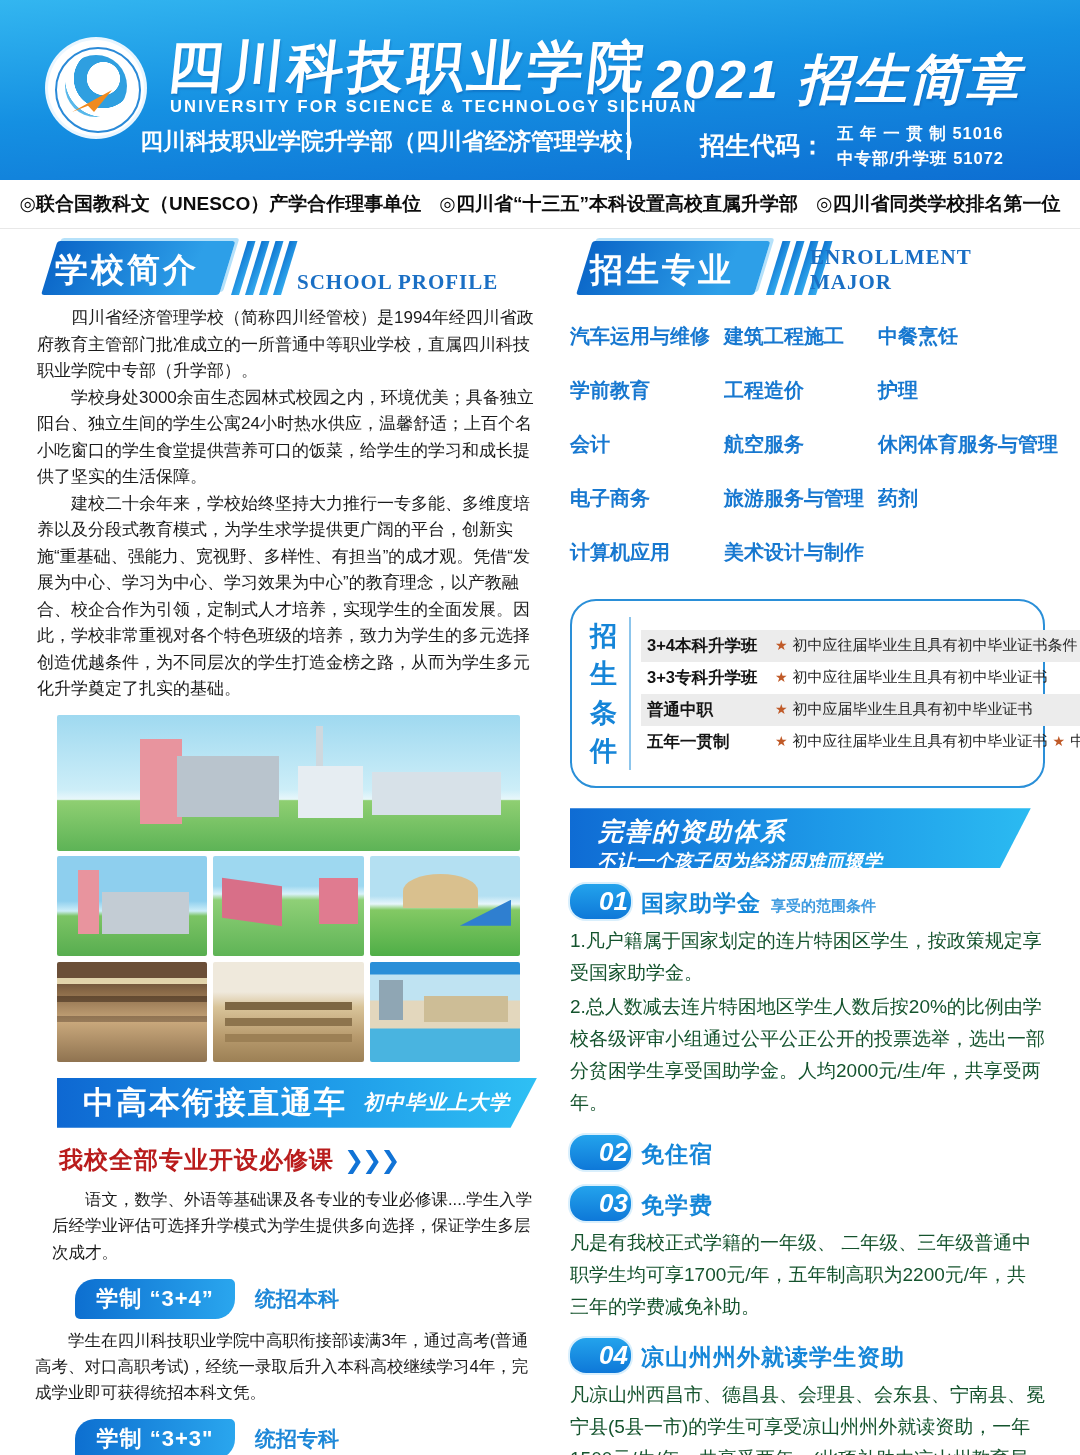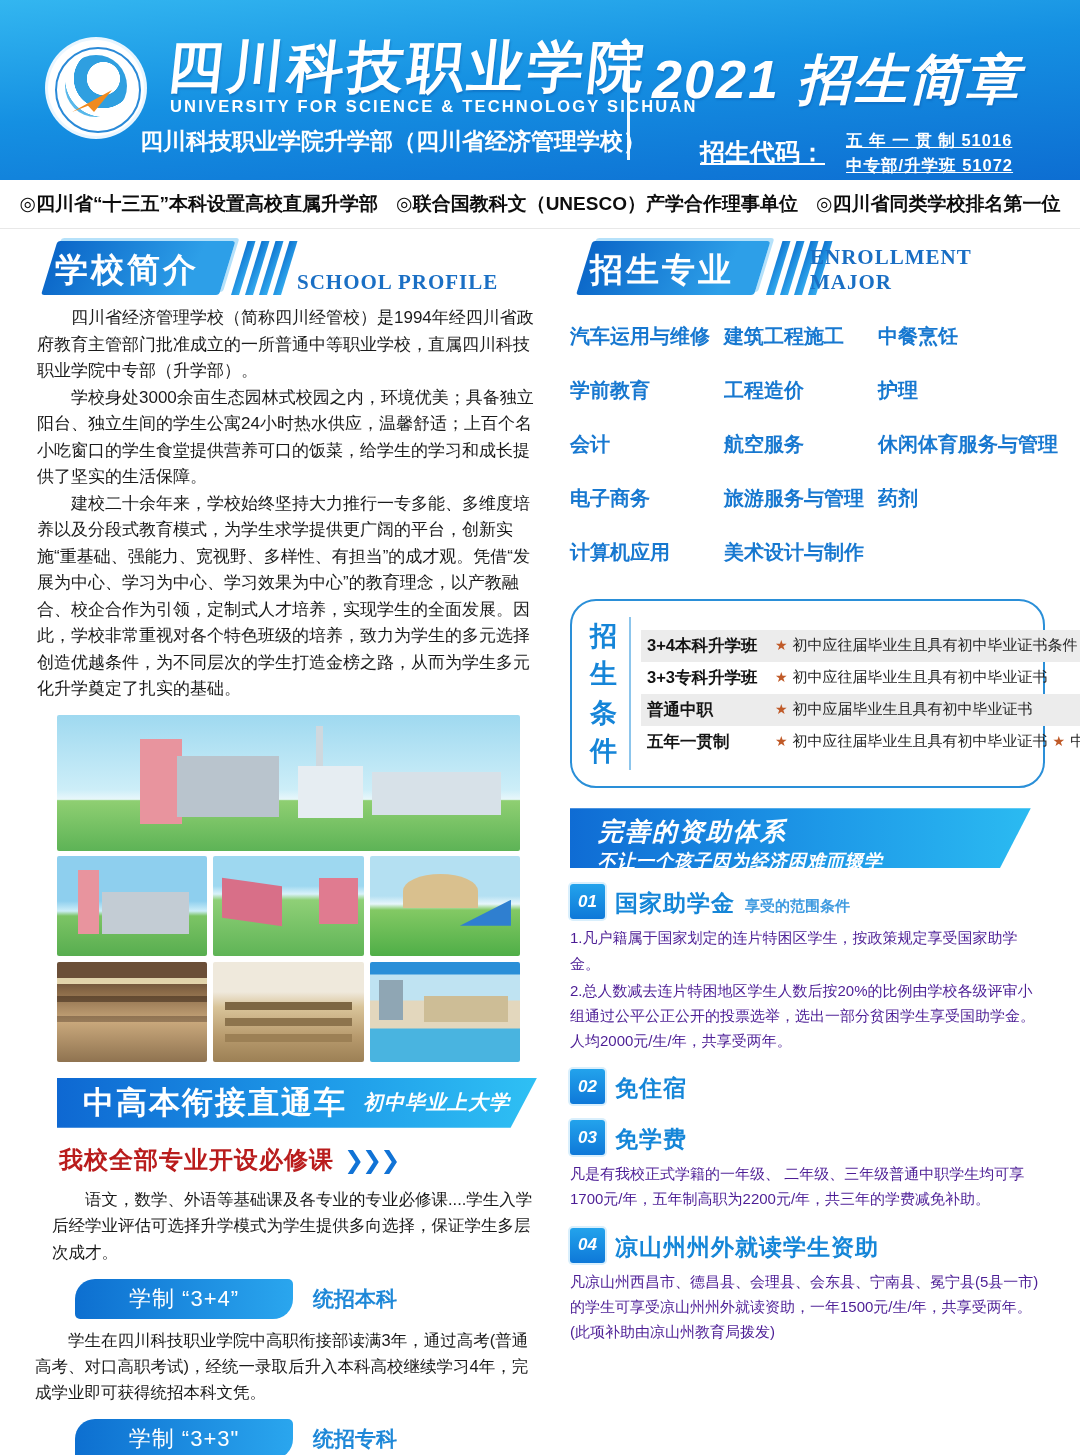--- a/index.html
+++ b/index.html
@@ -10,21 +10,21 @@
   .header{position:relative;height:180px;background:linear-gradient(175deg,#33b6f0 0%,#1590e2 45%,#0d6ed2 100%);overflow:hidden;}
   .logo{position:absolute;left:48px;top:40px;width:96px;height:96px;border-radius:50%;background:#ffffff;box-shadow:0 0 0 3px #eaf6ff;}
   .logo-ring{position:absolute;left:7px;top:7px;width:82px;height:82px;border-radius:50%;border:2px solid #2a8ad8;}
   .logo-swirl{position:absolute;left:17px;top:15px;width:62px;height:62px;border-radius:50%;background:radial-gradient(circle at 62% 38%,#ffffff 0 30%,#2f9fe0 31% 54%,#ffffff 55% 70%,#58b8ea 71% 100%);}
   .logo-plane{position:absolute;left:24px;top:50px;width:40px;height:22px;background:#f08a1e;clip-path:polygon(0 100%,100% 0,55% 100%,40% 72%);}
   .cal-title{position:absolute;left:168px;top:30px;width:470px;font-size:56px;font-weight:bold;color:#ffffff;letter-spacing:4px;transform:skewX(-6deg);text-shadow:1px 2px 2px rgba(10,80,160,.35);white-space:nowrap;}
   .en-title{position:absolute;left:170px;top:97px;color:#ffffff;font-weight:bold;font-size:16.5px;letter-spacing:2.2px;white-space:nowrap;}
   .sub-title{position:absolute;left:140px;top:126px;color:#ffffff;font-weight:bold;font-size:23px;white-space:nowrap;}
   .hdr-divider{position:absolute;left:627px;top:48px;width:3px;height:112px;background:rgba(255,255,255,.95);}
   .year-title{position:absolute;left:652px;top:44px;width:400px;color:#ffffff;font-weight:bold;font-style:italic;font-size:54px;letter-spacing:2px;white-space:nowrap;text-shadow:1px 2px 2px rgba(10,80,160,.35);}
-  .code-row{position:absolute;left:700px;top:128px;display:flex;align-items:center;gap:21px;color:#ffffff;text-decoration:underline;}
+  .code-row{position:absolute;left:700px;top:121px;display:flex;align-items:center;gap:12px;color:#ffffff;}
   .code-label{font-size:25px;font-weight:bold;white-space:nowrap;}
   .code-lines{font-size:16.5px;font-weight:bold;line-height:1.5;letter-spacing:1px;white-space:nowrap;}
 
   
   .honors{height:48px;display:flex;align-items:center;justify-content:center;gap:18px;background:#ffffff;border-bottom:1px solid #e8e8e8;}
   .honors span{font-size:19px;font-weight:bold;color:#0d0d0d;white-space:nowrap;}
 
   
   .main{display:flex;padding:10px 35px 0 35px;gap:30px;}
   .col-l{width:505px;flex:none;}
@@ -70,21 +70,21 @@
   
   .band{position:relative;margin-left:22px;margin-top:16px;height:50px;background:linear-gradient(90deg,#0e68d2 0%,#1e9ae8 55%,#2fc0f4 100%);clip-path:polygon(0 0,100% 0,94.5% 100%,0 100%);display:flex;align-items:center;padding-left:26px;box-sizing:border-box;width:480px;}
   .band-title{font-size:31px;font-weight:bold;color:#ffffff;letter-spacing:2px;}
   .band-sub{font-size:20px;font-style:italic;font-weight:bold;color:#ffffff;margin-left:16px;letter-spacing:1px;}
   .headline{margin:16px 0 0 24px;display:flex;align-items:center;gap:10px;}
   .headline-text{font-size:24px;font-weight:bold;color:#b91c1c;letter-spacing:1px;}
   .headline-arrows{font-size:24px;font-weight:bold;color:#1173d6;letter-spacing:-2px;}
   .intro{margin:10px 0 0 17px;}
   .intro p{margin:0;font-size:16.5px;line-height:1.6;color:#1a1a1a;text-indent:2em;}
   .prog-row{display:flex;align-items:center;gap:20px;margin:14px 0 0 40px;}
-  .prog-badge{width:218px;height:40px;background:linear-gradient(90deg,#0d6fd0,#2aa6ee);border-radius:20px 5px 20px 5px;display:flex;align-items:center;justify-content:center;color:#ffffff;font-weight:normal;font-size:22px;letter-spacing:1px;}
+  .prog-badge{width:160px;height:40px;background:linear-gradient(90deg,#0d6fd0,#2aa6ee);border-radius:20px 5px 20px 5px;display:flex;align-items:center;justify-content:center;color:#ffffff;font-weight:bold;font-size:22px;letter-spacing:1px;}
   .prog-type{font-size:21px;font-weight:bold;color:#1e88d8;}
   .prog-desc{margin:8px 0 0 0;font-size:16.5px;line-height:1.58;color:#1a1a1a;text-indent:2em;}
 
   
   .majors{display:flex;margin-top:18px;}
   .maj-col{display:flex;flex-direction:column;gap:0;padding-top:8px;}
   .maj-col .mi{font-size:20px;font-weight:bold;color:#1778d0;margin-bottom:27px;white-space:nowrap;}
   .mc1{width:158px;}
   .mc2{width:166px;padding-left:14px;}
   .mc3{padding-left:14px;}
@@ -101,25 +101,25 @@
   .cond-item{font-size:15px;color:#262626;white-space:nowrap;}
   .star{color:#c05a28;margin-right:5px;font-size:14px;}
 
   
   .fund-band{position:relative;margin-top:20px;height:60px;background:linear-gradient(90deg,#0f6cd4 0%,#1e9ae8 55%,#2cbdf2 100%);clip-path:polygon(0 0,97% 0,90.5% 100%,0 100%);padding:7px 0 0 28px;box-sizing:border-box;}
   .fund-band:after{content:"";position:absolute;right:8px;top:0;width:14px;height:100%;background:#28b6f0;transform:skewX(-17deg);}
   .fund-title{font-size:25px;font-weight:bold;font-style:italic;color:#ffffff;letter-spacing:2px;}
   .fund-sub{font-size:18px;font-style:italic;font-weight:bold;color:#ffffff;letter-spacing:1px;margin-top:1px;}
   .fi{margin-top:16px;}
   .fi-head{display:flex;align-items:flex-end;gap:10px;}
-  .fi-num{width:35px;height:35px;flex:none;border-radius:3px;background:linear-gradient(180deg,#23a3ec,#0e78d8);color:#ffffff;font-weight:bold;font-style:italic;font-size:17px;display:flex;align-items:center;justify-content:center;box-shadow:0 0 0 2px #d9effc;}
+  .fi-num{width:35px;height:35px;flex:none;border-radius:16px;background:linear-gradient(180deg,#23a3ec,#0e78d8);color:#ffffff;font-weight:bold;font-style:italic;font-size:26px;display:flex;align-items:center;justify-content:center;box-shadow:0 0 0 2px #d9effc;padding-left:26px;}
   .fi-title{font-size:23px;font-weight:bold;color:#1586d8;letter-spacing:1px;}
   .fi-tag{font-size:15px;font-weight:bold;color:#3f9be0;padding-bottom:3px;}
   .fi-body{margin-top:6px;}
-  .fi-body p{margin:0 0 2px 0;font-size:15px;line-height:1.68;color:#4c1d95;}
+  .fi-body p{margin:0 0 2px 0;font-size:19px;line-height:1.68;color:#14532d;}
 </style>
 </head>
 <body>
 
 <div class="header">
   <div class="logo">
     <div class="logo-ring"></div>
     <div class="logo-swirl"></div>
     <div class="logo-plane"></div>
   </div>
@@ -131,22 +131,22 @@
   <div class="code-row">
     <div class="code-label">招生代码：</div>
     <div class="code-lines">
       <div>五 年 一 贯 制 51016</div>
       <div>中专部/升学班 51072</div>
     </div>
   </div>
 </div>
 
 <div class="honors">
+  <span>◎联合国教科文（UNESCO）产学合作理事单位</span>
   <span>◎四川省“十三五”本科设置高校直属升学部</span>
-  <span>◎联合国教科文（UNESCO）产学合作理事单位</span>
   <span>◎四川省同类学校排名第一位</span>
 </div>
 
 <div class="main">
 
   <div class="col-l">
 
     <div class="sec-head">
       <div class="sh-shape"></div>
       <div class="sh-stripe" style="left:196px;"></div>

